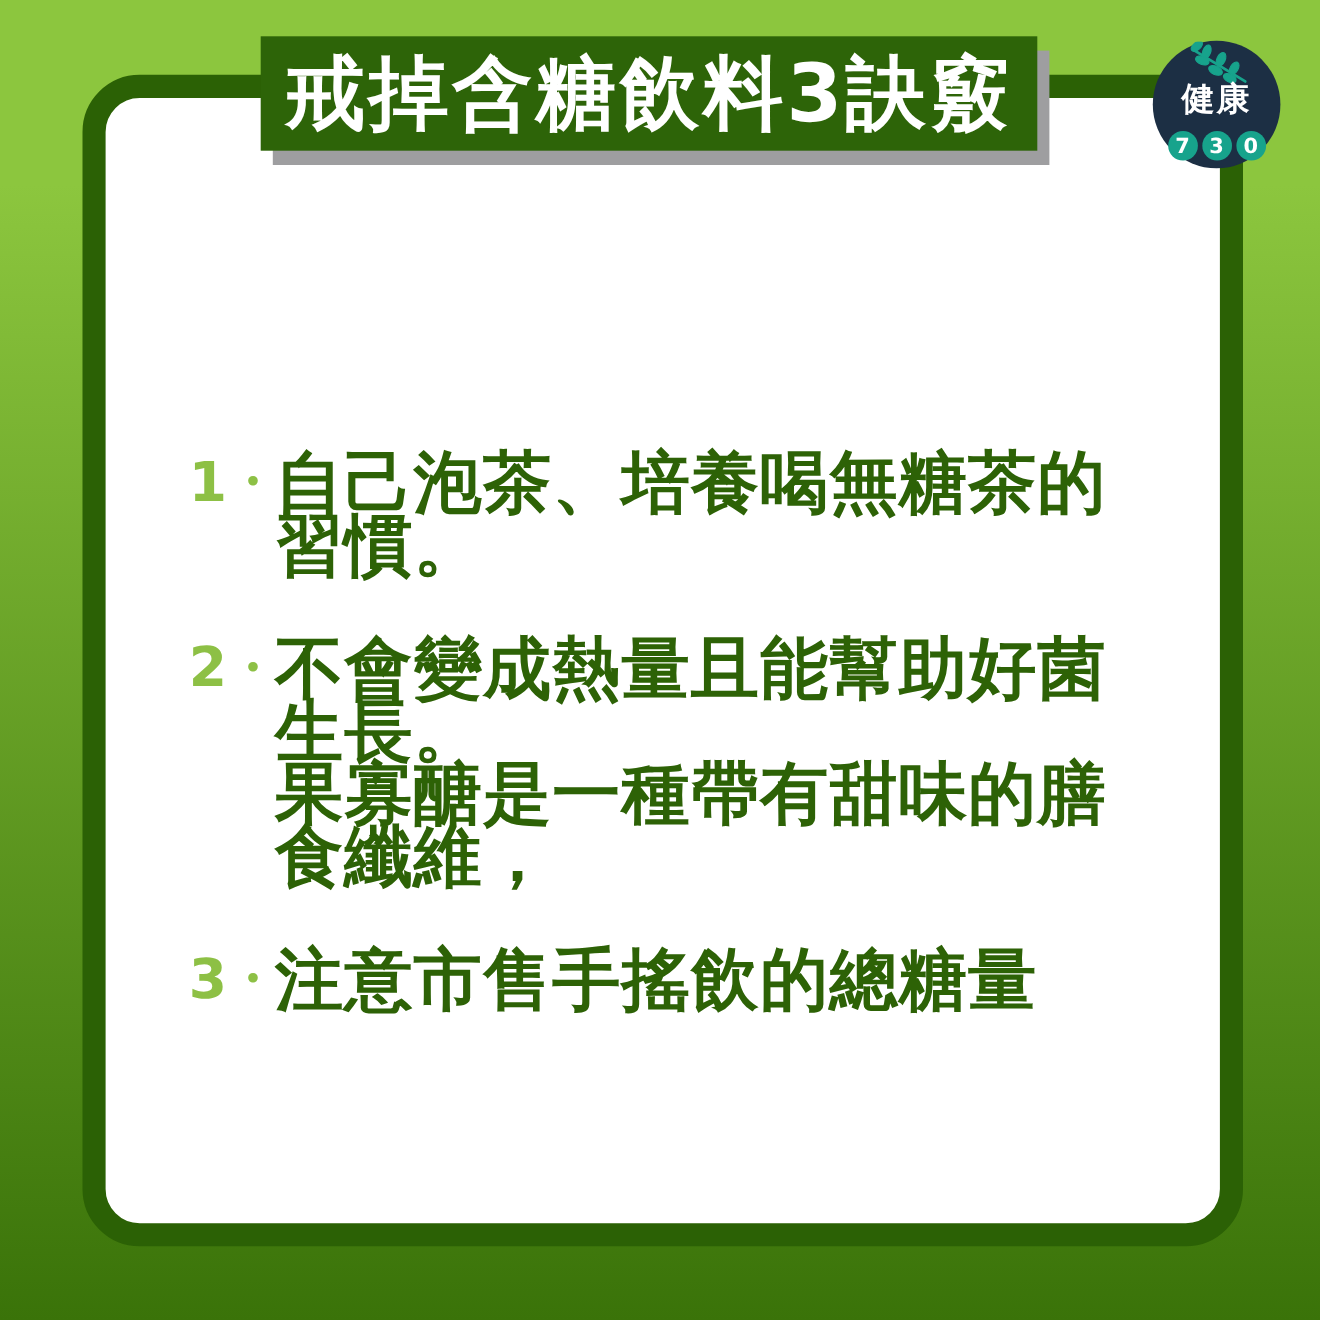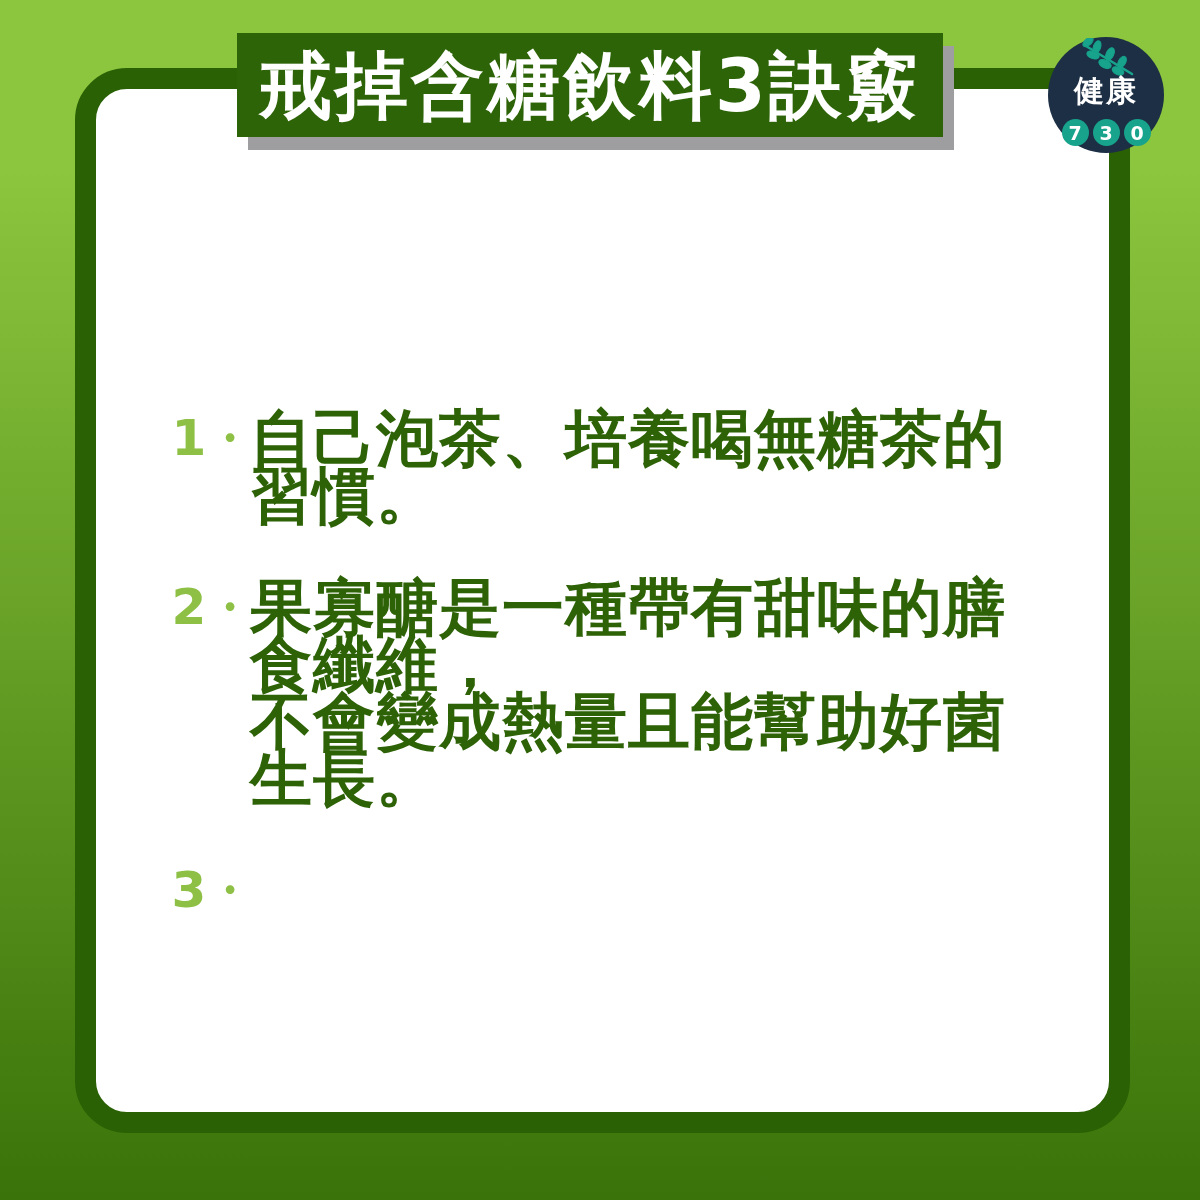--- a/index.html
+++ b/index.html
@@ -164,23 +164,26 @@
         <span class="num">1</span>
         <span class="dot">•</span>
         <div class="lines">
           <div class="line">自己泡茶、培養喝無糖茶的習慣。</div>
         </div>
       </div>
       <div class="tip">
         <span class="num">2</span>
         <span class="dot">•</span>
         <div class="lines">
+          <div class="line">不會變成熱量且能幫助好菌生長。</div>
           <div class="line">果寡醣是一種帶有甜味的膳食纖維，</div>
-          <div class="line">不會變成熱量且能幫助好菌生長。</div>
         </div>
       </div>
       <div class="tip">
         <span class="num">3</span>
         <span class="dot">•</span>
+        <div class="lines">
+          <div class="line">注意市售手搖飲的總糖量</div>
+        </div>
       </div>
     </div>
 
 </div>
 
 </body></html>

